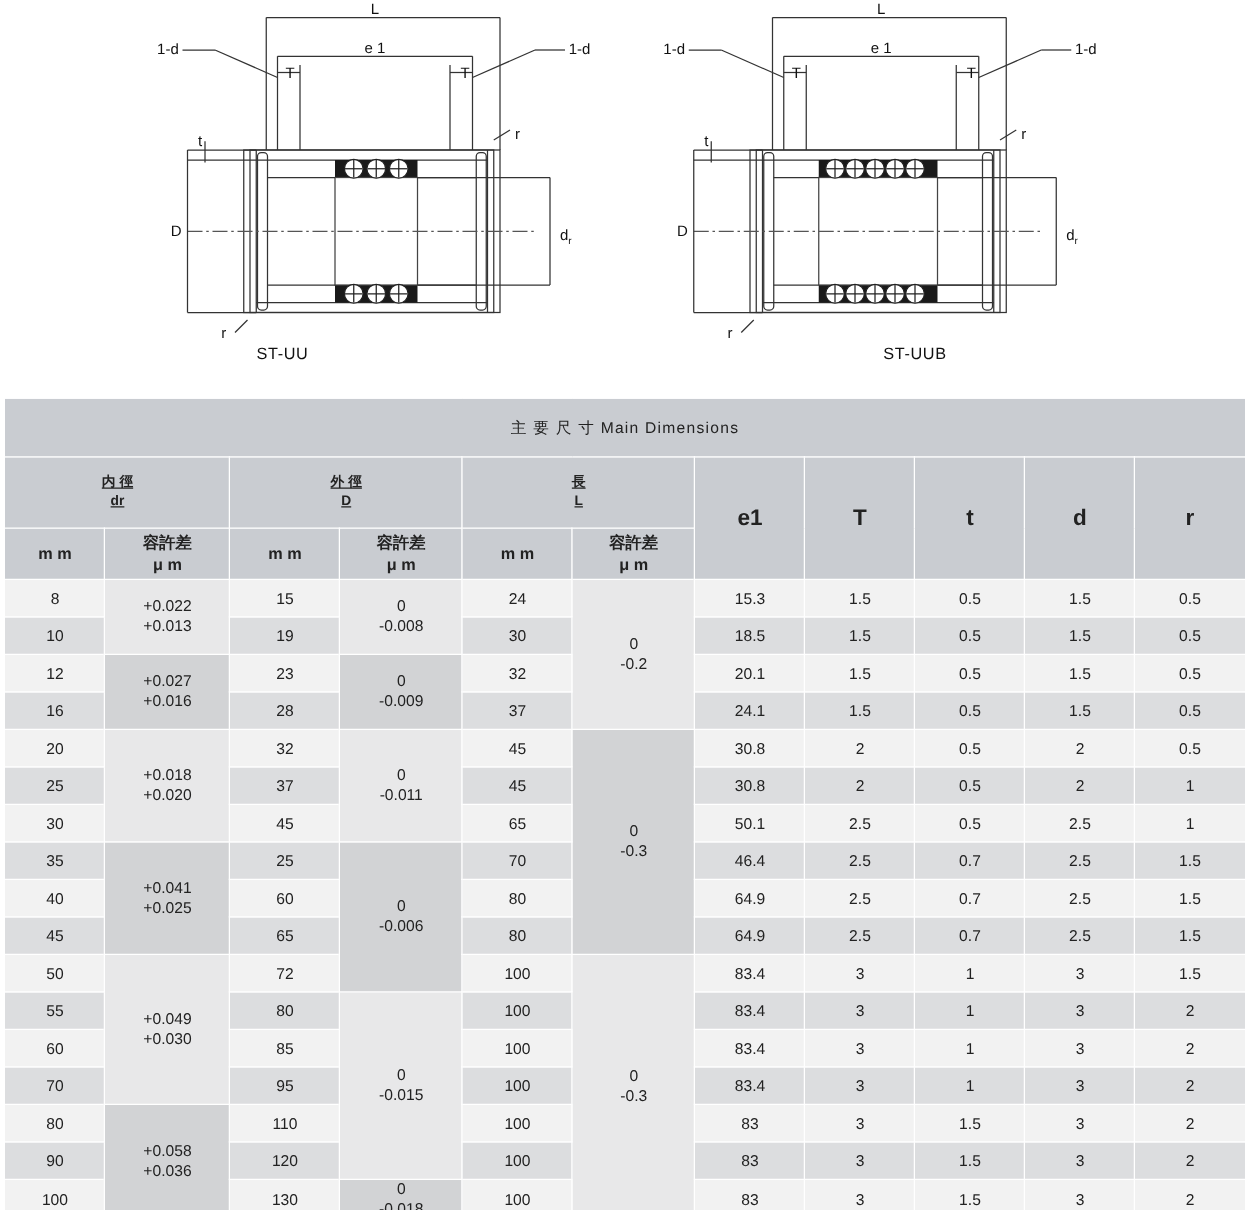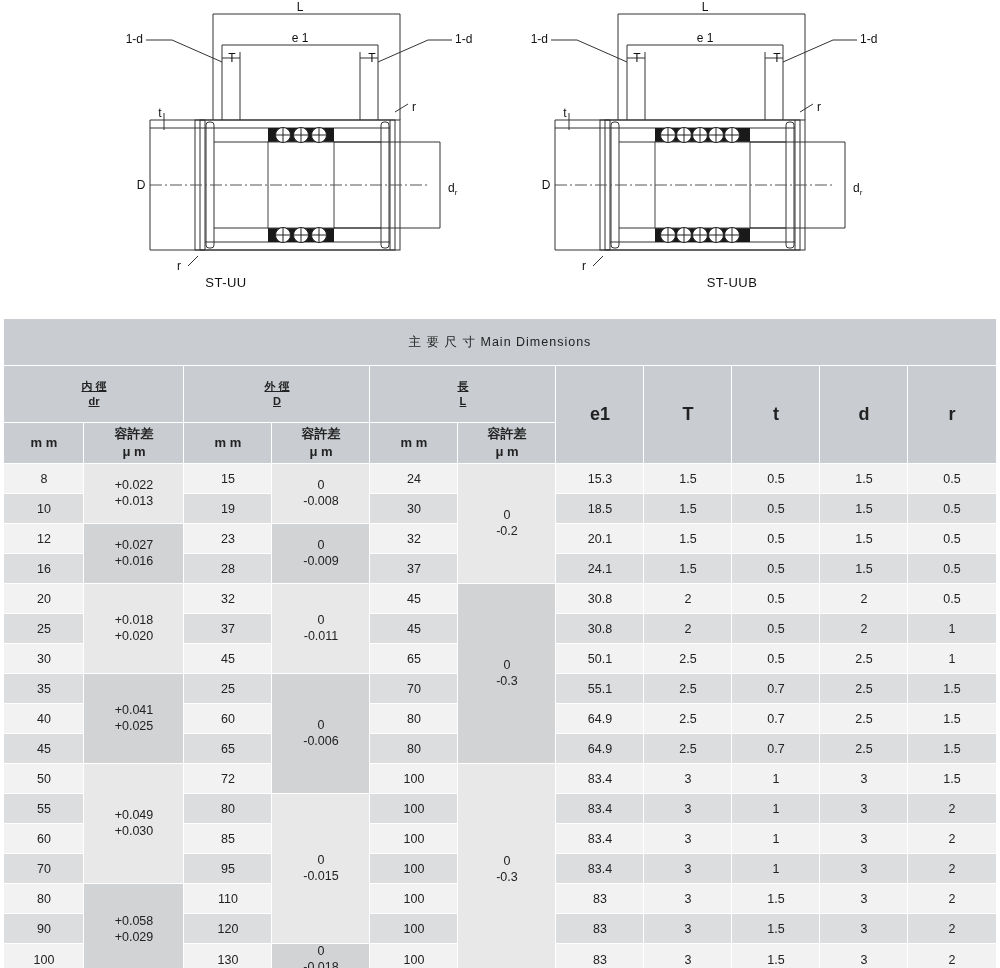--- a/index.html
+++ b/index.html
@@ -439,21 +439,21 @@
         <td class="tol bandalt" rowspan="3">
           <span class="t1">+0.041</span>
           <span class="t2">+0.025</span>
         </td>
         <td>25</td>
         <td class="tol bandalt" rowspan="4">
           <span class="t1">0</span>
           <span class="t2">-0.006</span>
         </td>
         <td>70</td>
-        <td>55.1</td>
+        <td>46.4</td>
         <td>2.5</td>
         <td>0.7</td>
         <td>2.5</td>
         <td>1.5</td>
       </tr>
       <tr>
         <td>40</td>
         <td>60</td>
         <td>80</td>
         <td>64.9</td>
@@ -521,21 +521,21 @@
         <td>83.4</td>
         <td>3</td>
         <td>1</td>
         <td>3</td>
         <td>2</td>
       </tr>
       <tr>
         <td>80</td>
         <td class="tol bandalt" rowspan="3">
           <span class="t1">+0.058</span>
-          <span class="t2">+0.029</span>
+          <span class="t2">+0.036</span>
         </td>
         <td>110</td>
         <td>100</td>
         <td>83</td>
         <td>3</td>
         <td>1.5</td>
         <td>3</td>
         <td>2</td>
       </tr>
       <tr class="alt">

